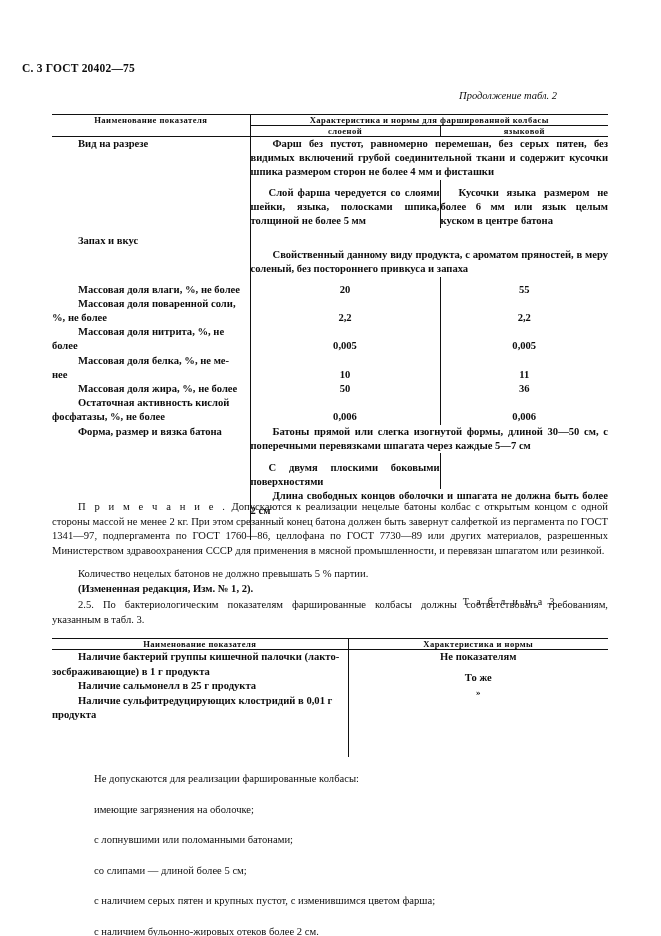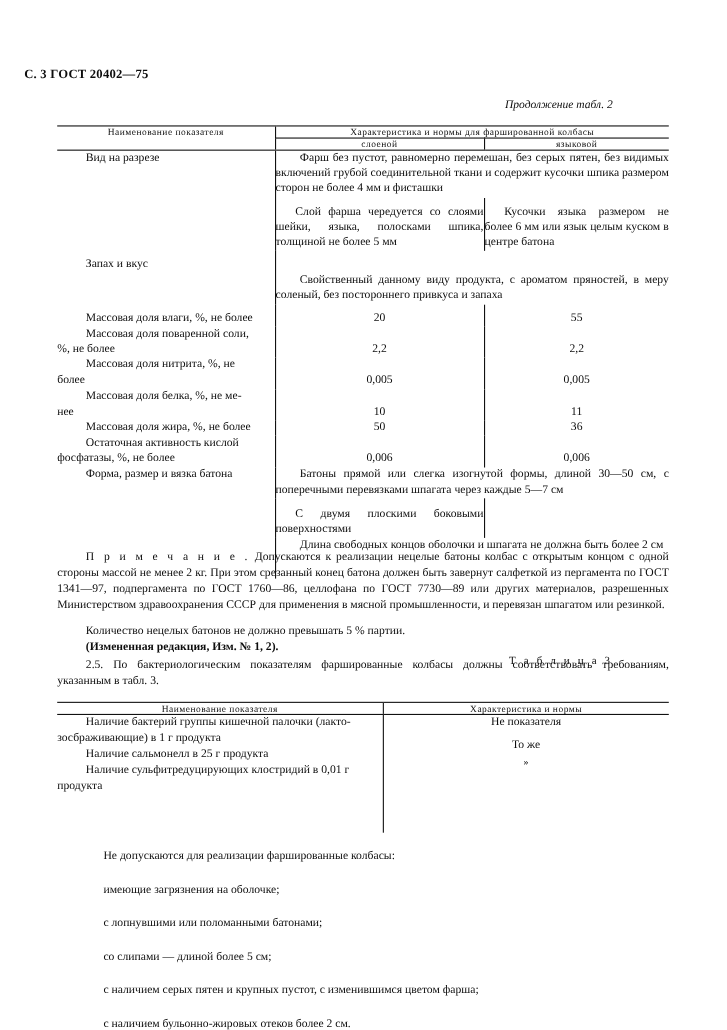--- a/index.html
+++ b/index.html
@@ -56,21 +56,21 @@
 
   
   .gost-table {
     position: absolute;
     border-collapse: collapse;
     table-layout: fixed;
   }
   .gost-table td, .gost-table th {
     padding: 0;
     vertical-align: top;
-    font-weight: normal;
+    font-weight: bold;
   }
 
   
   #table2 {
     left: 52px;
     top: 114px;
     width: 556px;
   }
   .t2-head-outer-top {
     border-top: 1.6px solid #111;
@@ -348,21 +348,21 @@
       </tr>
       <tr>
         <td class="t3-left">
           <p>Наличие бактерий группы кишечной палочки (лакто-</p>
           <p class="noind">зосбраживающие) в 1 г продукта</p>
           <p>Наличие сальмонелл в 25 г продукта</p>
           <p>Наличие  сульфитредуцирующих  клостридий  в 0,01 г</p>
           <p class="noind" style="padding-bottom:34px">продукта</p>
         </td>
         <td class="t3-right vline-l">
-          <p>Не показателя</p>
+          <p>Не показателям</p>
           <p class="gap"></p>
           <p>То же</p>
           <p class="ditto">»</p>
         </td>
       </tr>
     </tbody>
   </table>
 
   <div class="para-block" id="final-list">
     <p class="lead list-pad">Не допускаются для реализации фаршированные колбасы:</p>

